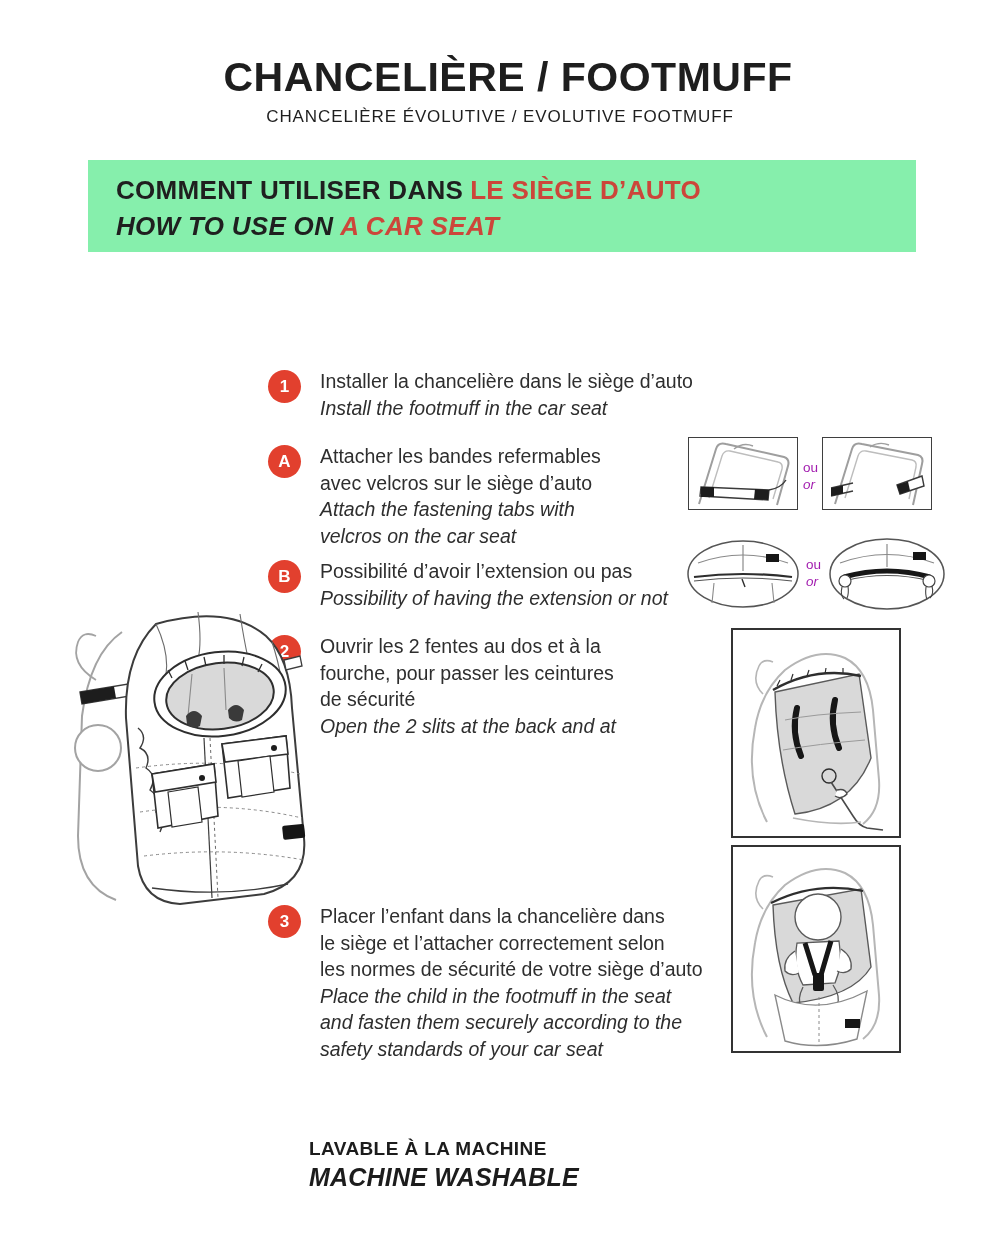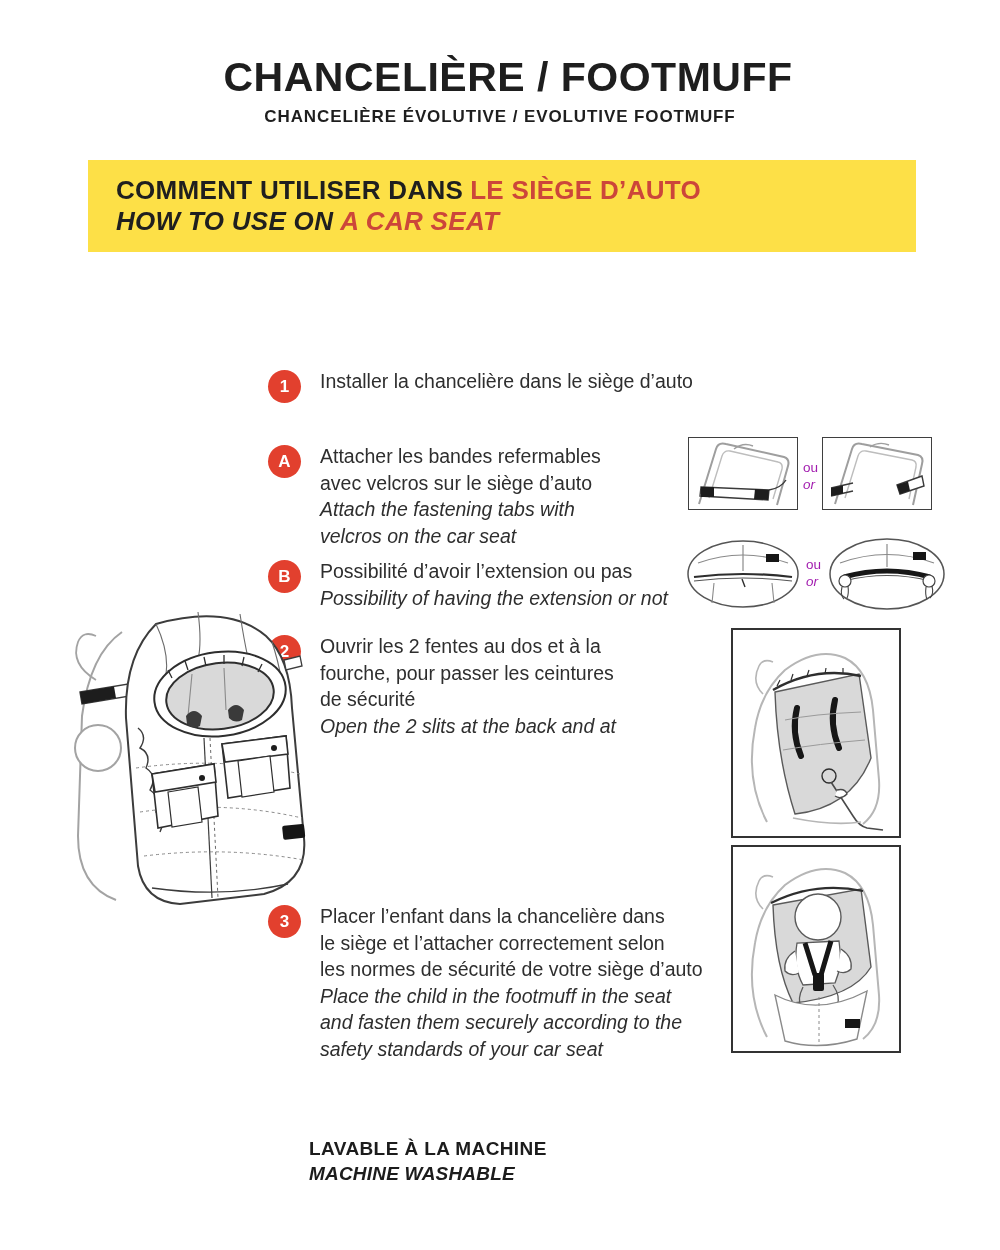--- a/index.html
+++ b/index.html
@@ -6,64 +6,65 @@
   .page{
     position:relative;width:1000px;height:1250px;background:#ffffff;
     font-family:"Liberation Sans",sans-serif;color:#262626;overflow:hidden;
   }
   .title{
     position:absolute;top:54px;left:8px;width:100%;text-align:center;
     font-size:41px;font-weight:900;letter-spacing:.5px;color:#1e1e1e;
   }
   .subtitle{
     position:absolute;top:107px;left:0;width:100%;text-align:center;
-    font-size:17px;font-weight:700;letter-spacing:.9px;color:#1e1e1e;
+    font-size:17px;font-weight:400;letter-spacing:.9px;color:#1e1e1e;
   }
   .banner{
     position:absolute;left:88px;top:160px;width:828px;height:92px;
-    background:#fde047;box-sizing:border-box;padding:15px 0 0 28px;
+    background:#86efac;box-sizing:border-box;padding:15px 0 0 28px;
   }
   .banner .line{font-size:26px;font-weight:800;letter-spacing:.3px;color:#1f1f1f;white-space:nowrap;}
-  .banner .line.en{font-style:italic;}
+  .banner .line.en{font-style:italic;margin-top:5px;}
   .accent{color:#cc463a;margin-left:7px;}
   .step{position:absolute;display:flex;align-items:flex-start;}
   .badge{
     width:33px;height:33px;border-radius:50%;background:#e2402e;color:#ffffff;
     font-size:17px;font-weight:700;display:flex;align-items:center;justify-content:center;
     flex:0 0 33px;margin-top:2px;
   }
   .stext{margin-left:19px;font-size:19.5px;line-height:26.5px;color:#2e2e2e;}
   .stext .en{font-style:italic;}
   .ouor{position:absolute;font-size:13.5px;line-height:17px;color:#a21caf;}
   .ouor .or{font-style:italic;}
   .illo{position:absolute;}
   .framed{border:1.6px solid #3f3f3f;box-sizing:border-box;background:#fff;}
   .bigframe{border:2px solid #333;box-sizing:border-box;background:#fff;}
   .footer{position:absolute;left:309px;top:1138px;color:#1c1c1c;}
   .footer .fr{font-size:19px;font-weight:800;letter-spacing:.4px;}
-  .footer .en{font-size:19px;font-weight:800;font-style:italic;letter-spacing:.2px;margin-top:3px;}
+  .footer .en{font-size:25px;font-weight:800;font-style:italic;letter-spacing:.2px;margin-top:3px;}
   svg{display:block;}
 </style>
 </head>
 <body>
 
 <div class="page">
 
   <div class="title">CHANCELIÈRE / FOOTMUFF</div>
   <div class="subtitle">CHANCELIÈRE ÉVOLUTIVE / EVOLUTIVE FOOTMUFF</div>
 
   <div class="banner">
     <div class="line"><span>COMMENT UTILISER DANS</span><span class="accent">LE SIÈGE D’AUTO</span></div>
     <div class="line en"><span>HOW TO USE ON</span><span class="accent">A CAR SEAT</span></div>
   </div>
 
   <div class="step" style="left:268px;top:368px;">
     <div class="badge">1</div>
     <div class="stext">
       <div>Installer la chancelière dans le siège d’auto</div>
+      <div class="en">Install the footmuff in the car seat</div>
     </div>
   </div>
 
   <div class="step" style="left:268px;top:443px;">
     <div class="badge">A</div>
     <div class="stext">
       <div>Attacher les bandes refermables</div>
       <div>avec velcros sur le siège d’auto</div>
       <div class="en">Attach the fastening tabs with</div>
       <div class="en">velcros on the car seat</div>

